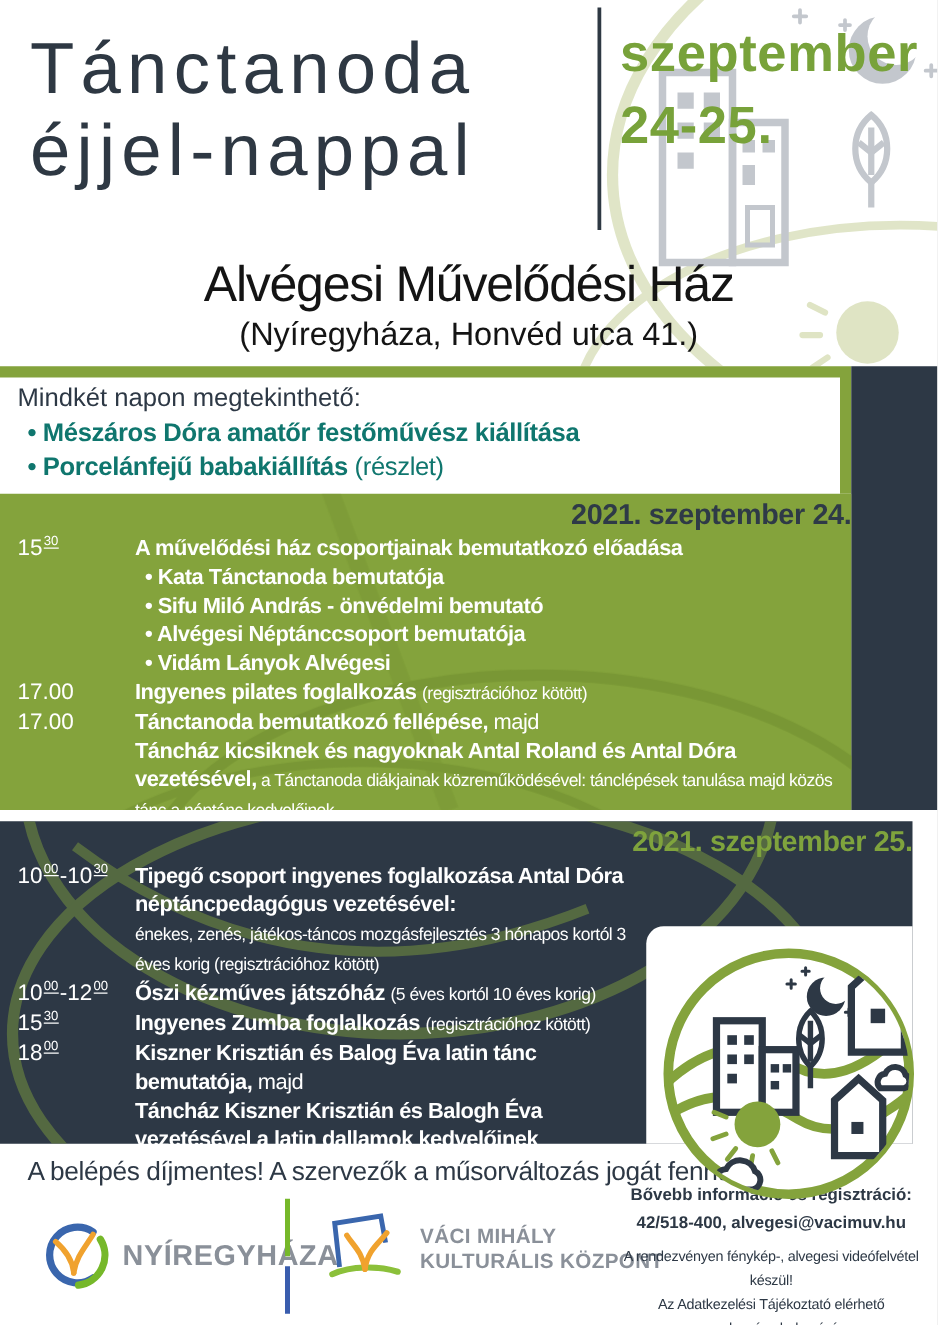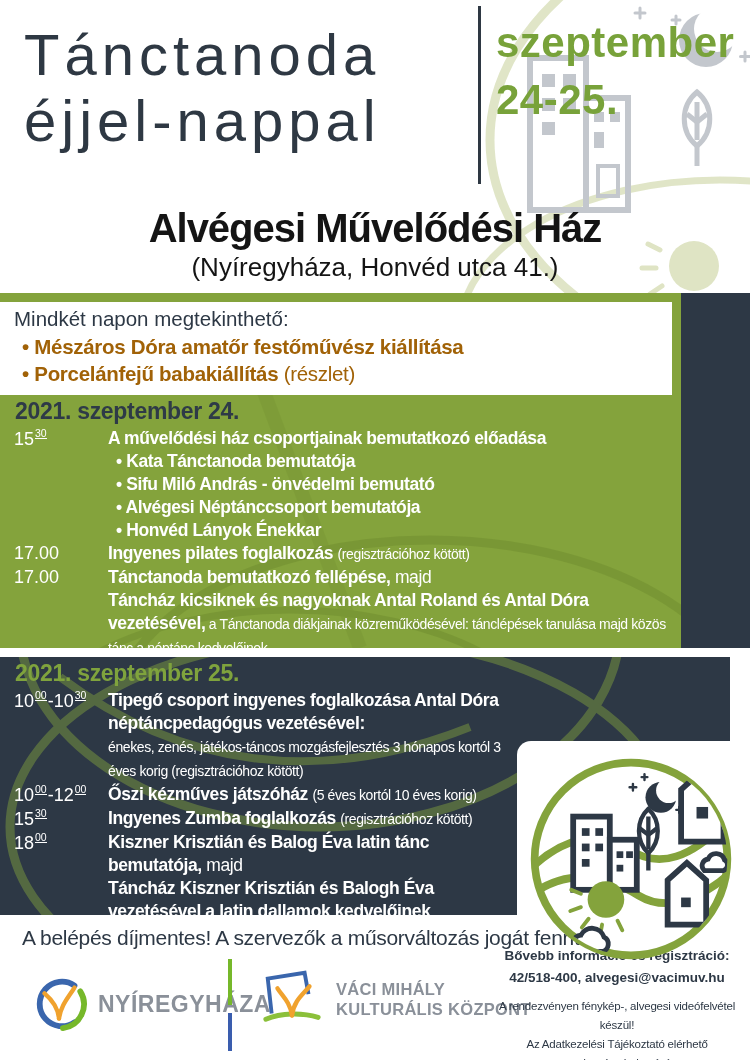--- a/index.html
+++ b/index.html
@@ -9,40 +9,40 @@
 
   
   #header{position:absolute;left:0;top:0;width:750px;height:293px;background:#fff;}
   #header svg.decor{position:absolute;left:0;top:0;}
   #main-title{position:absolute;left:24px;top:22px;font-size:58px;line-height:66px;
               font-weight:300;letter-spacing:5px;color:#2e3843;z-index:2;}
   #title-divider{position:absolute;left:478px;top:6px;width:3px;height:178px;background:#2e3843;z-index:2;}
   #date-block{position:absolute;left:496px;top:14px;font-size:42px;line-height:57px;
               font-weight:bold;color:#78a23a;z-index:2;letter-spacing:0.5px;}
   #venue{position:absolute;left:0;top:206px;width:750px;text-align:center;font-size:40px;
-         font-weight:bold;color:#141414;letter-spacing:-1px;z-index:2;}
+         font-weight:normal;color:#141414;letter-spacing:-1px;z-index:2;}
   #address{position:absolute;left:0;top:252px;width:750px;text-align:center;font-size:26px;
            color:#141414;z-index:2;}
 
   
   #band{position:absolute;left:0;top:293px;width:681px;height:102px;background:#84a33c;}
   #band-inner{position:absolute;left:0;top:9px;width:672px;height:101px;background:#ffffff;
               padding:3px 0 0 14px;}
-  #band-inner .sched-line{font-size:20.5px;line-height:27px;color:#a16207;letter-spacing:-0.3px;}
+  #band-inner .sched-line{font-size:20.5px;line-height:27px;color:#0f766e;letter-spacing:-0.3px;}
   #band-inner .seg-b{font-weight:bold;}
   #band-inner .seg-r{font-weight:normal;}
   #band-intro{font-size:20.5px;line-height:28px;color:#2d3845;}
 
   
   .section{position:absolute;left:0;overflow:visible;}
   #day1{top:395px;width:681px;height:253px;background:#84a33c;}
   #day2{top:657px;width:730px;height:258px;background:#2d3845;}
   .clipper{position:absolute;left:0;top:0;width:100%;height:100%;overflow:hidden;z-index:0;}
   .sec-heading{position:relative;z-index:1;font-size:23px;font-weight:bold;
-               padding:3px 0 2px 15px;letter-spacing:-0.3px;}
+               padding:3px 0 2px 15px;letter-spacing:-0.3px;text-align:right;}
   #day1 .sec-heading{color:#2e3a47;}
   #day2 .sec-heading{color:#7fa33d;}
   .rows{position:relative;z-index:1;margin-left:108px;margin-right:8px;}
   .sched-row{position:relative;}
   .time{position:absolute;left:-94px;top:1px;width:92px;font-size:18px;color:#ffffff;
         font-weight:normal;}
   .sup{display:inline-block;font-size:10.5px;vertical-align:8px;line-height:10px;
        border-bottom:1.5px solid currentColor;margin:0 1px;}
   .sched-line{font-size:17.5px;line-height:23px;color:#ffffff;letter-spacing:-0.4px;}
   .sched-line.indent{padding-left:8px;}
@@ -175,21 +175,21 @@
       </svg>
     </div>
     <div class="sec-heading">2021. szeptember 24.</div>
     <div class="rows">
         <div class="sched-row">
           <div class="time">15<span class="sup">30</span></div>
           <div class="sched-line"><span class="seg-b">A művelődési ház csoportjainak bemutatkozó előadása</span></div>
           <div class="sched-line indent"><span class="seg-b">• Kata Tánctanoda bemutatója</span></div>
           <div class="sched-line indent"><span class="seg-b">• Sifu Miló András - önvédelmi bemutató</span></div>
           <div class="sched-line indent"><span class="seg-b">• Alvégesi Néptánccsoport bemutatója</span></div>
-          <div class="sched-line indent"><span class="seg-b">• Honvéd Lányok Énekkar</span></div>
+          <div class="sched-line indent"><span class="seg-b">• Vidám Lányok Alvégesi</span></div>
         </div>
         <div class="sched-row">
           <div class="time">17.00</div>
           <div class="sched-line"><span class="seg-b">Ingyenes pilates foglalkozás </span><span class="seg-rs">(regisztrációhoz kötött)</span></div>
         </div>
         <div class="sched-row">
           <div class="time">17.00</div>
           <div class="sched-line"><span class="seg-b">Tánctanoda bemutatkozó fellépése,</span><span class="seg-r"> majd</span></div>
           <div class="sched-line"><span class="seg-b">Táncház kicsiknek és nagyoknak Antal Roland és Antal Dóra vezetésével,</span><span class="seg-rs"> a Tánctanoda diákjainak közreműködésével: tánclépések tanulása majd közös tánc a néptánc kedvelőinek</span></div>
         </div>

